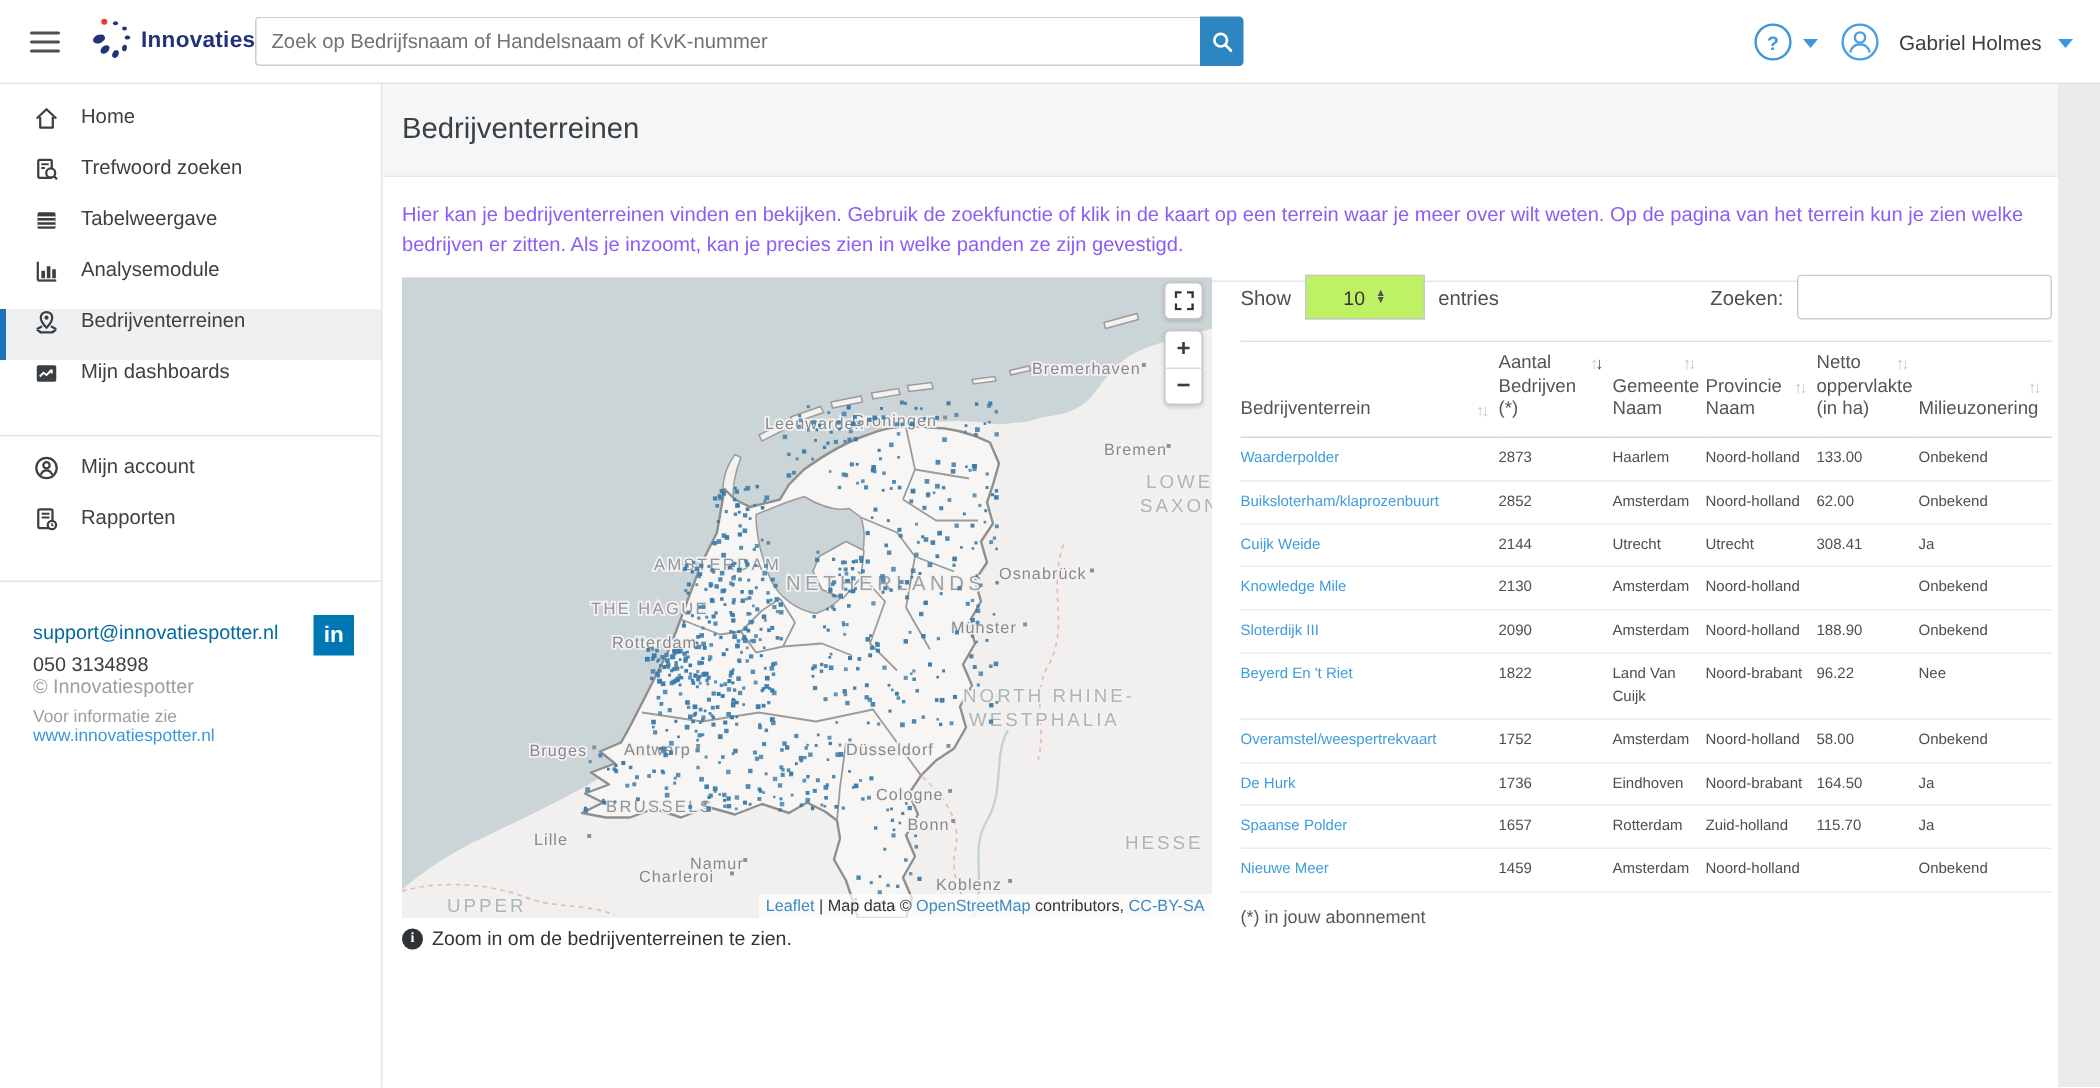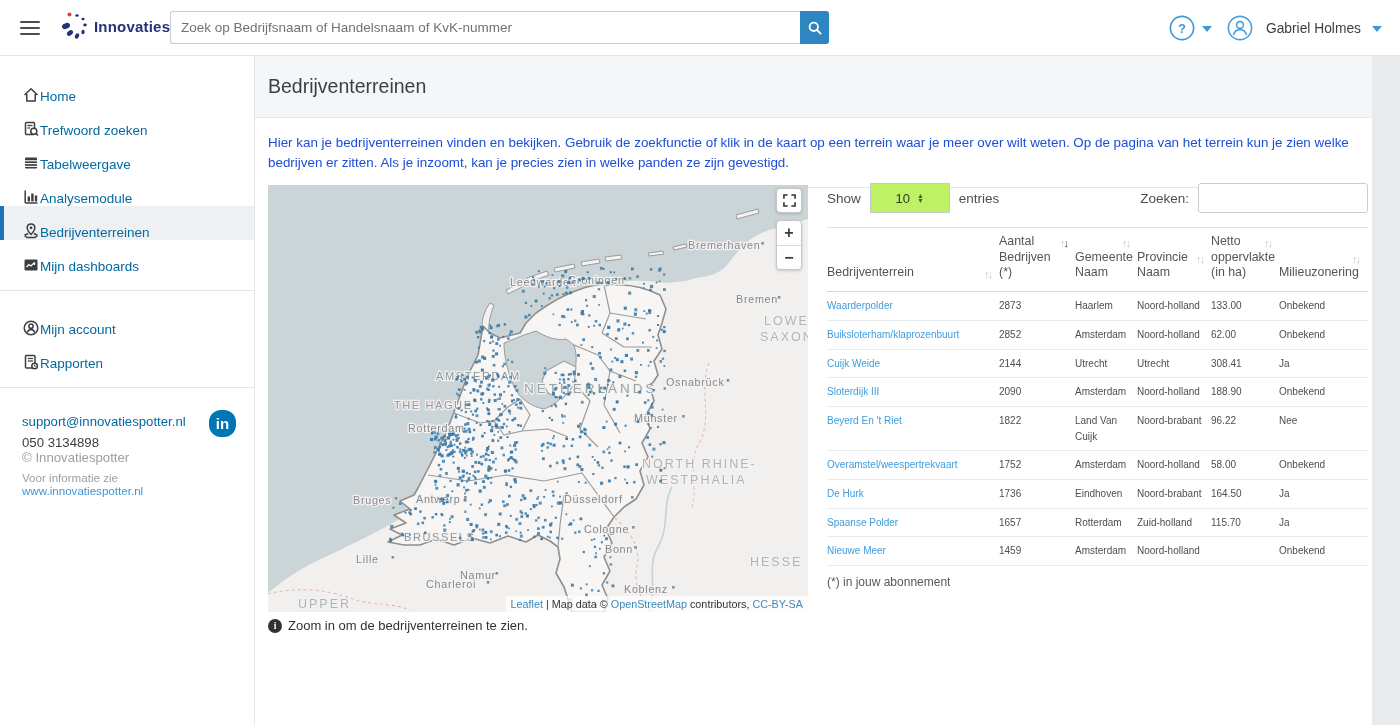--- a/index.html
+++ b/index.html
@@ -23,43 +23,43 @@
   .top-right { position:absolute; right:18px; top:0; height:56px; display:flex; align-items:center; gap:7px; }
   .caret { width:0; height:0; border-left:5px solid transparent; border-right:5px solid transparent;
            border-top:6px solid #3b97d9; margin-top:2px; cursor:pointer; }
   .user-name { font-size:13.8px; color:#3c4043; margin:0 4px 0 6px; }
   .icon-circle { cursor:pointer; }
 
   
   .sidebar { position:absolute; left:0; top:56px; width:255px; bottom:0; background:#fff;
              border-right:1px solid #e2e4e7; z-index:20; }
   .side-items { padding-top:14px; }
-  .side-item { position:relative; height:34px; display:flex; align-items:flex-end; 
-               padding-left:22px; cursor:pointer; font-size:13.5px; color:#0369a1; }
+  .side-item { position:relative; height:34px; display:flex; align-items:flex-start; gap:14px;
+               padding-left:22px; cursor:pointer; font-size:13.5px; color:#404040; }
   .side-item.active { background:#eef0f2; }
   .side-item.active::before { content:""; position:absolute; left:0; top:0; bottom:0; width:4px; background:#1d74ba; }
   .side-item svg { flex:0 0 18px; }
   .side-div { border-top:1px solid #e2e4e7; margin:16px 0 12px 0; }
   .contact { padding:14px 16px 0 22px; position:relative; }
   .contact-email { font-size:13.2px; color:#0369a1; cursor:pointer; }
   .contact-phone { font-size:13.2px; color:#3c4043; margin-top:6px; }
-  .linkedin { position:absolute; right:18px; top:10px; width:27px; height:27px; background:#0077b5; border-radius:12px;
+  .linkedin { position:absolute; right:18px; top:10px; width:27px; height:27px; background:#0077b5; border-radius:0;
               color:#fff; font-weight:700; font-size:15px; display:flex; align-items:center; justify-content:center; cursor:pointer; }
   .copyright { font-size:13.2px; color:#9aa0a6; }
   .info-line { font-size:11.6px; color:#9aa0a6; margin-top:6px; }
   .info-line a { color:#3b97d9; text-decoration:none; cursor:pointer; }
 
   
   .right-strip { position:absolute; right:0; top:56px; width:28px; bottom:0; background:#e9eaec; z-index:25; }
 
   
   .main { position:absolute; left:255px; top:56px; right:28px; bottom:0; background:#fff; overflow:hidden; }
   .title-band { height:62px; background:#f5f6f8; border-bottom:1px solid #e7e9ec; display:flex; align-items:center; padding-left:13px; }
   .page-title { font-size:19.5px; font-weight:500; color:#3c4043; }
-  .page-desc { padding:15px 16px 0 13px; font-size:13.4px; line-height:1.5; color:#1d4ed8; }
+  .page-desc { padding:15px 16px 0 13px; font-size:13.4px; line-height:1.5; color:#8b5cf6; }
   .main-hr { border:none; border-top:1px solid #e3e5e8; margin:14px 16px 0 13px; }
 
   
   .map-wrap { position:absolute; left:13px; top:129px; width:540px; height:427px; overflow:hidden; background:#cbd4d6; }
   .map-wrap svg { display:block; }
   .map-controls { position:absolute; right:6px; top:3px; display:flex; flex-direction:column; gap:7px; z-index:5; }
   .ctl-btn { width:26px; height:25px; background:#fff; border:1px solid #c7c7c7; border-radius:4px;
              box-shadow:0 1px 3px rgba(0,0,0,.18); display:flex; align-items:center; justify-content:center; cursor:pointer; }
   .zoom-box { width:26px; background:#fff; border:1px solid #c7c7c7; border-radius:4px; box-shadow:0 1px 3px rgba(0,0,0,.18); overflow:hidden; }
   .zoom-btn { height:24px; display:flex; align-items:center; justify-content:center; font-size:16px; font-weight:700; color:#3c3c3c; cursor:pointer; }
@@ -1229,20 +1229,28 @@
             </tr>
             <tr>
               <td class="name-cell"><a>Cuijk Weide</a></td>
               <td>2144</td>
               <td>Utrecht</td>
               <td>Utrecht</td>
               <td>308.41</td>
               <td>Ja</td>
             </tr>
             <tr>
+              <td class="name-cell"><a>Knowledge Mile</a></td>
+              <td>2130</td>
+              <td>Amsterdam</td>
+              <td>Noord-holland</td>
+              <td></td>
+              <td>Onbekend</td>
+            </tr>
+            <tr>
               <td class="name-cell"><a>Sloterdijk III</a></td>
               <td>2090</td>
               <td>Amsterdam</td>
               <td>Noord-holland</td>
               <td>188.90</td>
               <td>Onbekend</td>
             </tr>
             <tr>
               <td class="name-cell"><a>Beyerd En 't Riet</a></td>
               <td>1822</td>

